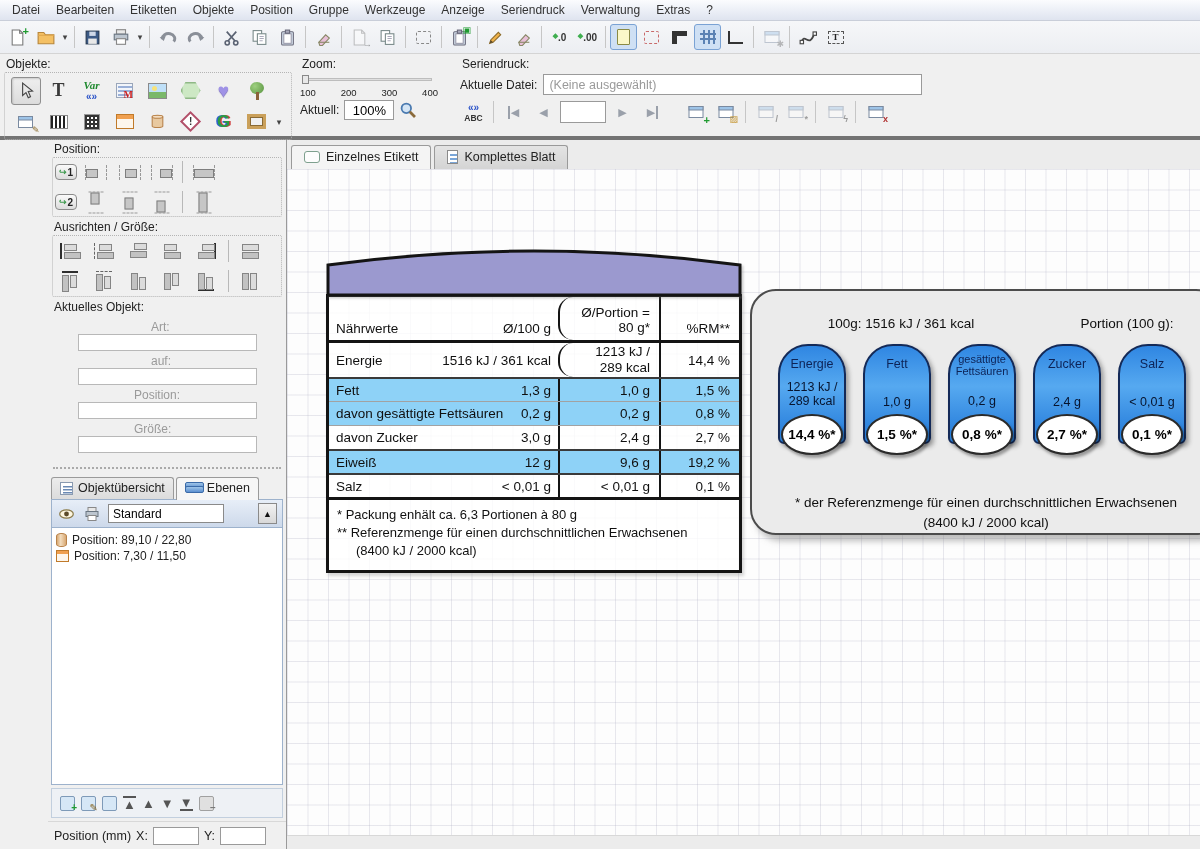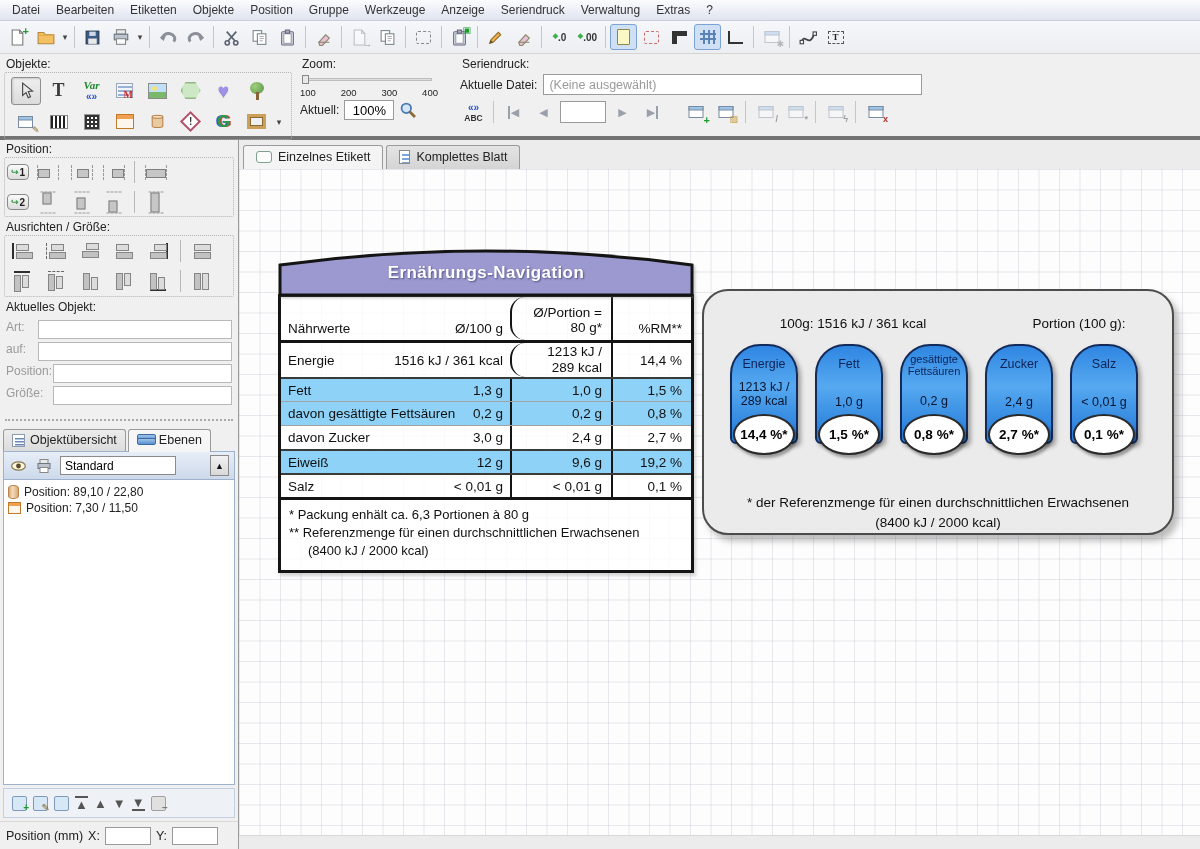--- a/index.html
+++ b/index.html
@@ -91,21 +91,21 @@
   .abc-ic { text-align:center; line-height:.8; }
   .abc-ic .a1 { font:bold 10px "Liberation Sans",sans-serif; color:#2a52c8; display:block; }
   .abc-ic .a2 { font:bold 8.5px "Liberation Sans",sans-serif; color:#333; display:block; }
   .navt { color:#9aa0aa; font-size:11px; }
   .navt.bar-l { border-left:2px solid #9aa0aa; padding-left:1px; }
   .navt.bar-r { border-right:2px solid #9aa0aa; padding-right:1px; }
   .srec { width:46px; height:22px; border:1px solid #9a9a9a; background:#fff; }
   .winbtn { position:relative; }
 
   
-  .body { flex:1; display:flex; min-height:0; }
+  .body { flex:1; display:flex; min-height:0;margin-left:48px; }
   .sidebar { width:238px; flex:0 0 auto; display:flex; flex-direction:column; background:#f0f0f0; }
   .sidebar .sec { padding:1px 4px; }
   .pos-grid { display:grid; grid-template-columns:26px 34px 34px 30px 10px 34px; align-items:center; justify-items:center; row-gap:8px; padding:3px 0; }
   .keyb { width:22px; height:16px; border:1px solid #8a8a8a; border-radius:4px; background:linear-gradient(180deg,#fafafa,#dcdcdc); font:bold 10px "Liberation Sans",sans-serif; display:flex; align-items:center; justify-content:center; gap:1px; }
   .keyb .ka { color:#3f9a4f; font-size:9px; }
   .vsep { width:1px; height:22px; background:#b8b8b8; }
   .alico { position:relative; width:22px; height:15px; border-left:1px dashed #999; border-right:1px dashed #999; }
   .alico::before { content:""; position:absolute; top:4px; height:7px; background:#c6c6c6; border:1px solid #7e7e7e; }
   .al-l::before { left:0; width:10px; }
   .al-c::before { left:5px; width:10px; }
@@ -116,21 +116,21 @@
   .asico { position:relative; width:20px; height:16px; }
   .asico::before { content:""; position:absolute; left:2px; top:1px; width:11px; height:5px; background:#dcdcdc; border:1px solid #858585; }
   .asico::after { content:""; position:absolute; left:2px; top:9px; width:15px; height:5px; background:#c2c2c2; border:1px solid #858585; }
   .as-l { border-left:2px solid #2e2e2e; }
   .as-c::before { left:4px; } .as-c { border-left:1px dashed #666; }
   .as-m::before { left:6px; top:0; } .as-m::after { top:8px; }
   .as-e { border-right:2px solid #2e2e2e; } .as-e::before { left:6px; }
   .as-w::before { width:15px; }
 
   .ao-grid { font-size:12px; padding:2px 2px 4px; }
-  .ao-row { display:flex; margin:3px 0; }
+  .ao-row { display:flex; align-items:center; margin:3px 0;flex-direction:column; }
   .ao-row label { color:#9a9a9a; }
   .ao-row.g1 label { width:32px; }
   .ao-row.g2 label { width:66px; }
   .ao-row input { flex:1; height:19px; border:1px solid #b8b8b8; background:#fff; }
   .dotline { border-top:2px dotted #aaa; margin:6px 5px 4px; }
 
   .ptabs { display:flex; align-items:flex-end; padding:0 3px; gap:2px; height:26px; }
   .ptab { display:flex; align-items:center; gap:5px; font-size:12.5px; padding:3px 8px 4px; border:1px solid #9a9a9a; border-bottom:none; border-radius:3px 3px 0 0; background:linear-gradient(180deg,#ececec,#dcdcdc); }
   .ptab.active { background:#f6f6f6; position:relative; top:1px; padding-bottom:5px; }
   .ic-list { width:13px; height:13px; border:1px solid #8a9ab0; background:
@@ -751,21 +751,20 @@
         </div>
       </div>
 
       <div class="canvas">
 
         <div class="ntable">
           <div class="banner">
             <svg width="416" height="61" viewBox="0 0 416 61">
               <path d="M2 59 L2 29 Q208 1 414 29 L414 59 Z" fill="#9b99cf" stroke="#141414" stroke-width="3"></path>
             </svg>
-            <div class="banner-title">Ernährungs-Navigation</div>
           </div>
           <div class="tbox">
             <div class="trow thead">
               <div class="c1">
                   <span>Nährwerte</span>
                   <span>Ø/100 g</span>
                 </div>
               <div class="c2 ml">Ø/Portion =
 80 g*</div>
               <div class="c3">%RM**</div>

